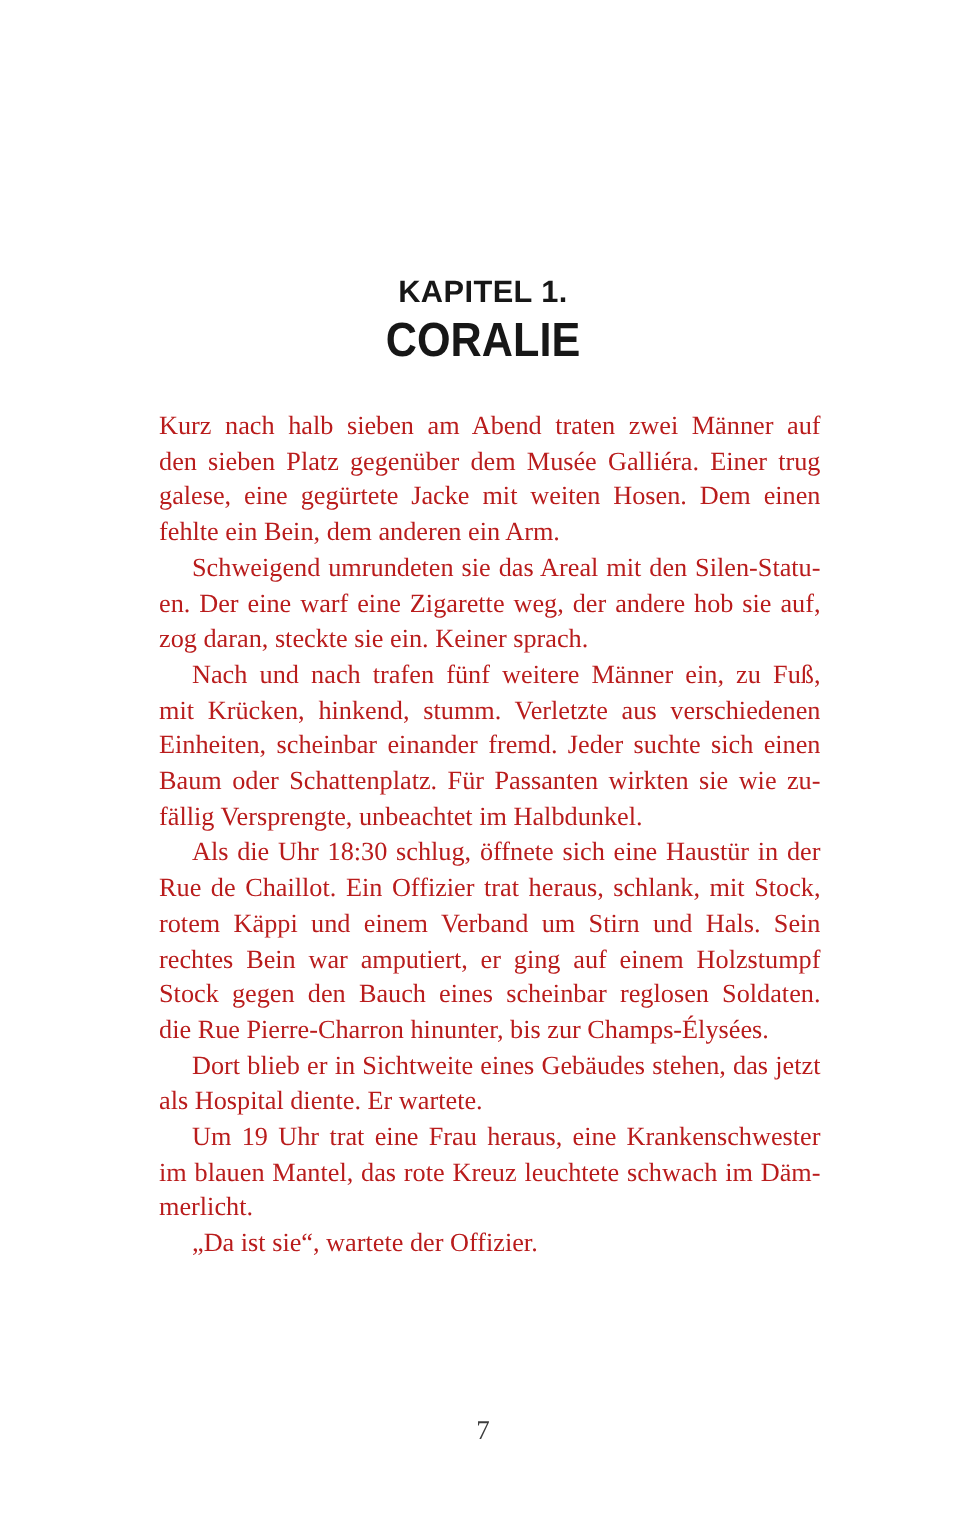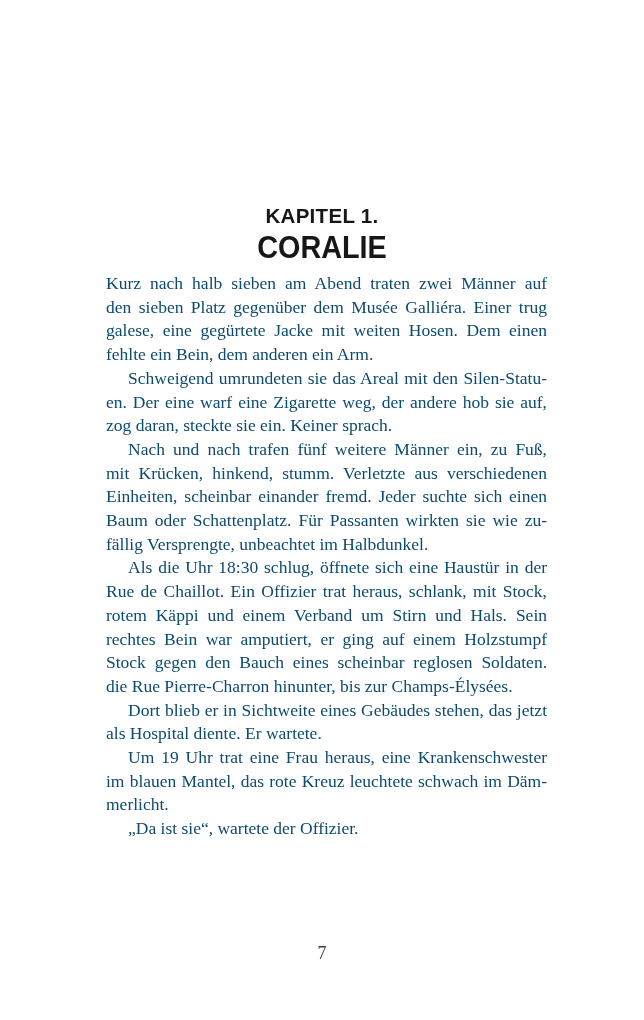--- a/index.html
+++ b/index.html
@@ -15,21 +15,20 @@
     overflow: hidden;
     font-family: "Liberation Serif", serif;
   }
   .chapter-head {
     position: absolute;
     top: 185px;
     left: 0;
     width: 644px;
     text-align: center;
     color: #171717;
-    margin-top: 21px;
   }
   .chapter-label {
     font-family: "Liberation Sans", sans-serif;
     font-weight: 700;
     font-size: 20.5px;
     line-height: 20.5px;
     letter-spacing: 0.3px;
   }
   .chapter-title {
     margin-top: 4px;
@@ -39,21 +38,21 @@
     line-height: 32px;
     letter-spacing: 0px;
     transform: scaleX(0.9);
     transform-origin: 50% 50%;
   }
   .body-text {
     position: absolute;
     left: 106px;
     top: 272px;
     width: 441px;
-    color: #0c4a6e;
+    color: #b91c1c;
   }
   .body-text .line {
     font-family: "Liberation Serif", serif;
     font-size: 17.5px;
     line-height: 23.7px;
     text-align: justify;
     text-align-last: justify;
     white-space: normal;
   }
   .body-text .line.last {

